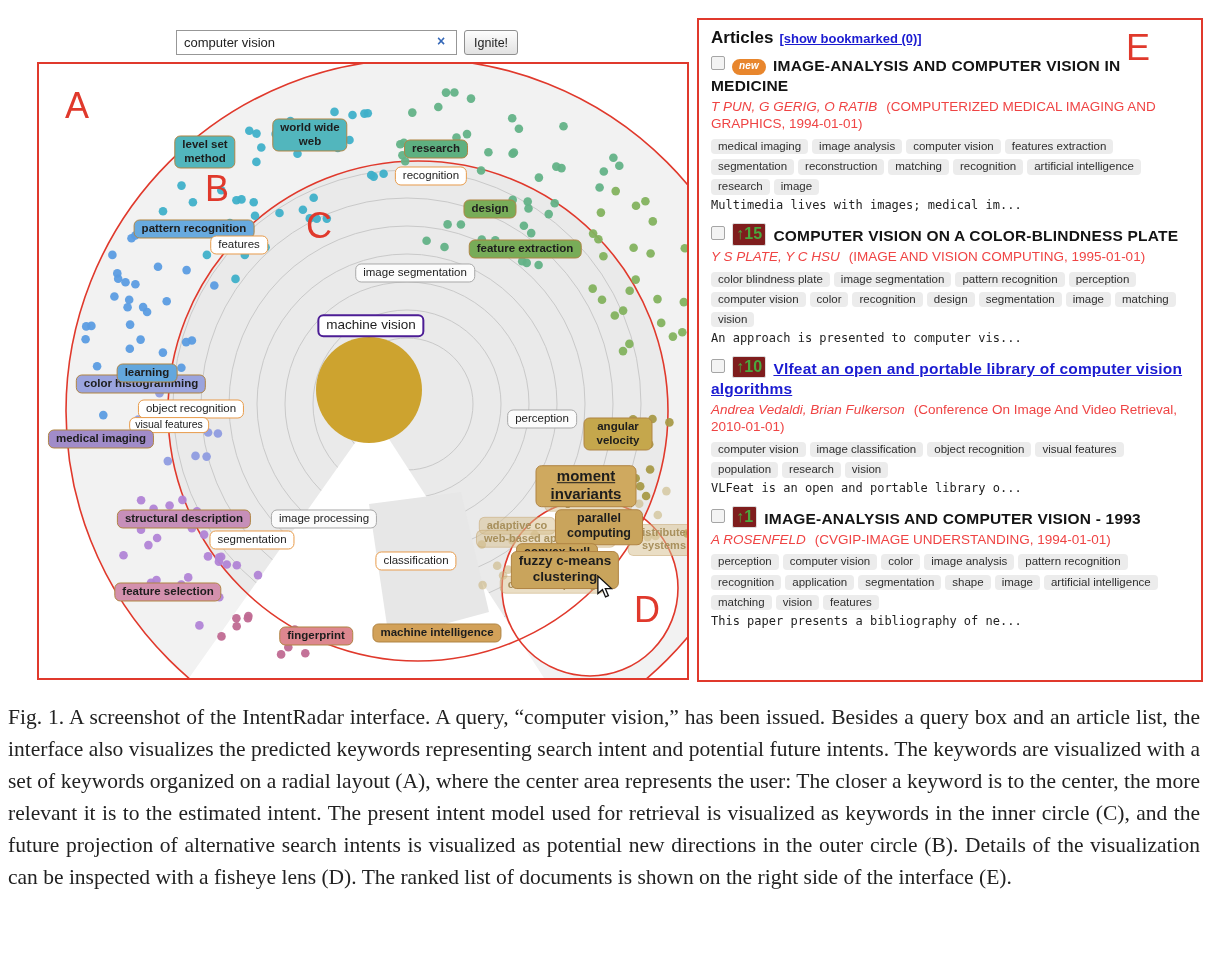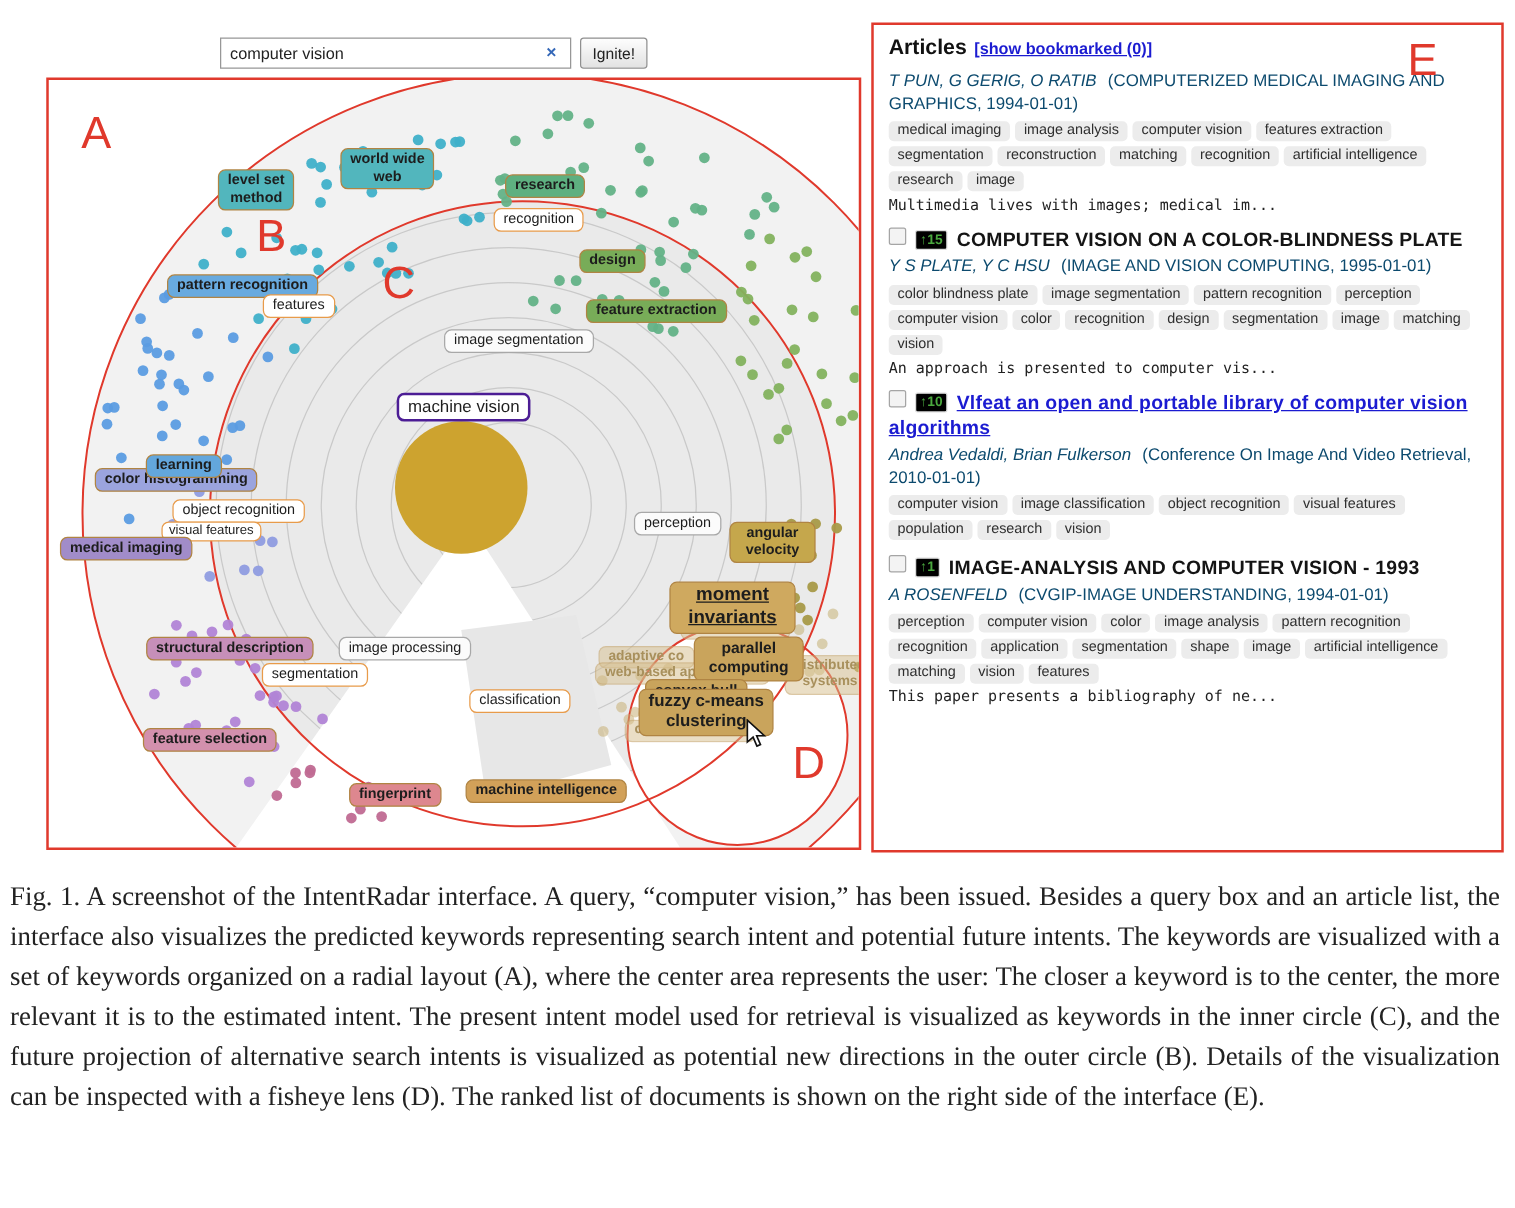--- a/index.html
+++ b/index.html
@@ -54,24 +54,24 @@
   #articles-panel{position:absolute;left:697px;top:18px;width:506px;height:664px;box-sizing:border-box;
     border:2px solid #e0392c;background:#fff;padding:8px 12px;overflow:hidden;}
   .articles-header{font-size:17px;font-weight:700;color:#111;margin-bottom:8px;}
   .bookmark-link{color:#1b1bd1;font-size:13px;font-weight:700;text-decoration:underline;margin-left:6px;cursor:pointer;}
   .article{margin-bottom:11px;}
   .a-titleline{font-size:15.5px;font-weight:700;color:#141414;line-height:1.28;letter-spacing:.2px;}
   .checkbox{display:inline-block;width:12px;height:12px;border:1px solid #a5a5a5;background:#f3f3f3;
     border-radius:2px;margin-right:7px;vertical-align:1px;}
   .badge-new{display:inline-block;background:#e8862d;color:#fff;font-size:10px;font-weight:700;font-style:italic;
     padding:1px 7px 2px 7px;border-radius:8px;margin-right:7px;vertical-align:2px;}
-  .badge-up{display:inline-block;background:#000000;border:1px solid #dcdcdc;color:#4aa83e;font-size:11px;
+  .badge-up{display:inline-block;background:#7f1d1d;border:1px solid #dcdcdc;color:#4aa83e;font-size:16px;
     font-weight:700;padding:0 3px;border-radius:2px;margin-right:7px;vertical-align:2px;}
   .a-title-link{color:#1b1bd1;text-decoration:underline;cursor:pointer;}
-  .a-meta{font-size:13.5px;color:#0c4a6e;margin-top:2px;line-height:1.3;}
+  .a-meta{font-size:13.5px;color:#ef4444;margin-top:2px;line-height:1.3;}
   .a-authors{font-style:italic;}
   .a-venue{margin-left:9px;}
   .a-tags{margin-top:3px;line-height:1.1;}
   .tag{display:inline-block;background:#ececec;border-radius:4px;padding:1px 7px 2px 7px;
     margin:1.5px 4px 1.5px 0;font-size:11.5px;color:#2e2e2e;}
   .a-snippet{font-family:"DejaVu Sans Mono",monospace;font-size:12px;color:#222;margin-top:2px;}
 
   
   #caption{position:absolute;left:8px;top:701px;width:1192px;
     font-family:"Liberation Serif",serif;font-size:21.5px;line-height:32px;color:#222;
@@ -364,34 +364,36 @@
     <div class="region-letter" style="left: 280px; top: 162px;">C</div>
     <div class="region-letter" style="left: 608px; top: 546px;">D</div>
   </div>
 
 <div id="articles-panel">
   <div class="articles-header">
     <span>Articles</span><a class="bookmark-link">[show bookmarked (0)]</a>
   </div>
   <div id="articles-list">
       <div class="article">
+        <div class="a-titleline"><span class="checkbox"></span><span class="badge-new">new</span><span class="a-title">IMAGE-ANALYSIS AND COMPUTER VISION IN MEDICINE</span></div>
         <div class="a-meta"><span class="a-authors">T PUN, G GERIG, O RATIB</span><span class="a-venue">(COMPUTERIZED MEDICAL IMAGING AND GRAPHICS, 1994-01-01)</span></div>
         <div class="a-tags"><span class="tag">medical imaging</span><span class="tag">image analysis</span><span class="tag">computer vision</span><span class="tag">features extraction</span><span class="tag">segmentation</span><span class="tag">reconstruction</span><span class="tag">matching</span><span class="tag">recognition</span><span class="tag">artificial intelligence</span><span class="tag">research</span><span class="tag">image</span></div>
         <div class="a-snippet">Multimedia lives with images; medical im...</div>
       </div>
       <div class="article">
         <div class="a-titleline"><span class="checkbox"></span><span class="badge-up">↑15</span><span class="a-title">COMPUTER VISION ON A COLOR-BLINDNESS PLATE</span></div>
         <div class="a-meta"><span class="a-authors">Y S PLATE, Y C HSU</span><span class="a-venue">(IMAGE AND VISION COMPUTING, 1995-01-01)</span></div>
         <div class="a-tags"><span class="tag">color blindness plate</span><span class="tag">image segmentation</span><span class="tag">pattern recognition</span><span class="tag">perception</span><span class="tag">computer vision</span><span class="tag">color</span><span class="tag">recognition</span><span class="tag">design</span><span class="tag">segmentation</span><span class="tag">image</span><span class="tag">matching</span><span class="tag">vision</span></div>
         <div class="a-snippet">An approach is presented to computer vis...</div>
       </div>
       <div class="article">
         <div class="a-titleline"><span class="checkbox"></span><span class="badge-up">↑10</span><a class="a-title a-title-link">Vlfeat an open and portable library of computer vision algorithms</a></div>
         <div class="a-meta"><span class="a-authors">Andrea Vedaldi, Brian Fulkerson</span><span class="a-venue">(Conference On Image And Video Retrieval, 2010-01-01)</span></div>
         <div class="a-tags"><span class="tag">computer vision</span><span class="tag">image classification</span><span class="tag">object recognition</span><span class="tag">visual features</span><span class="tag">population</span><span class="tag">research</span><span class="tag">vision</span></div>
+        <div class="a-snippet">VLFeat is an open and portable library o...</div>
       </div>
       <div class="article">
         <div class="a-titleline"><span class="checkbox"></span><span class="badge-up">↑1</span><span class="a-title">IMAGE-ANALYSIS AND COMPUTER VISION - 1993</span></div>
         <div class="a-meta"><span class="a-authors">A ROSENFELD</span><span class="a-venue">(CVGIP-IMAGE UNDERSTANDING, 1994-01-01)</span></div>
         <div class="a-tags"><span class="tag">perception</span><span class="tag">computer vision</span><span class="tag">color</span><span class="tag">image analysis</span><span class="tag">pattern recognition</span><span class="tag">recognition</span><span class="tag">application</span><span class="tag">segmentation</span><span class="tag">shape</span><span class="tag">image</span><span class="tag">artificial intelligence</span><span class="tag">matching</span><span class="tag">vision</span><span class="tag">features</span></div>
         <div class="a-snippet">This paper presents a bibliography of ne...</div>
       </div>
     </div>
 <div class="region-letter" style="left: 439px; top: 28px;">E</div>
   </div>

